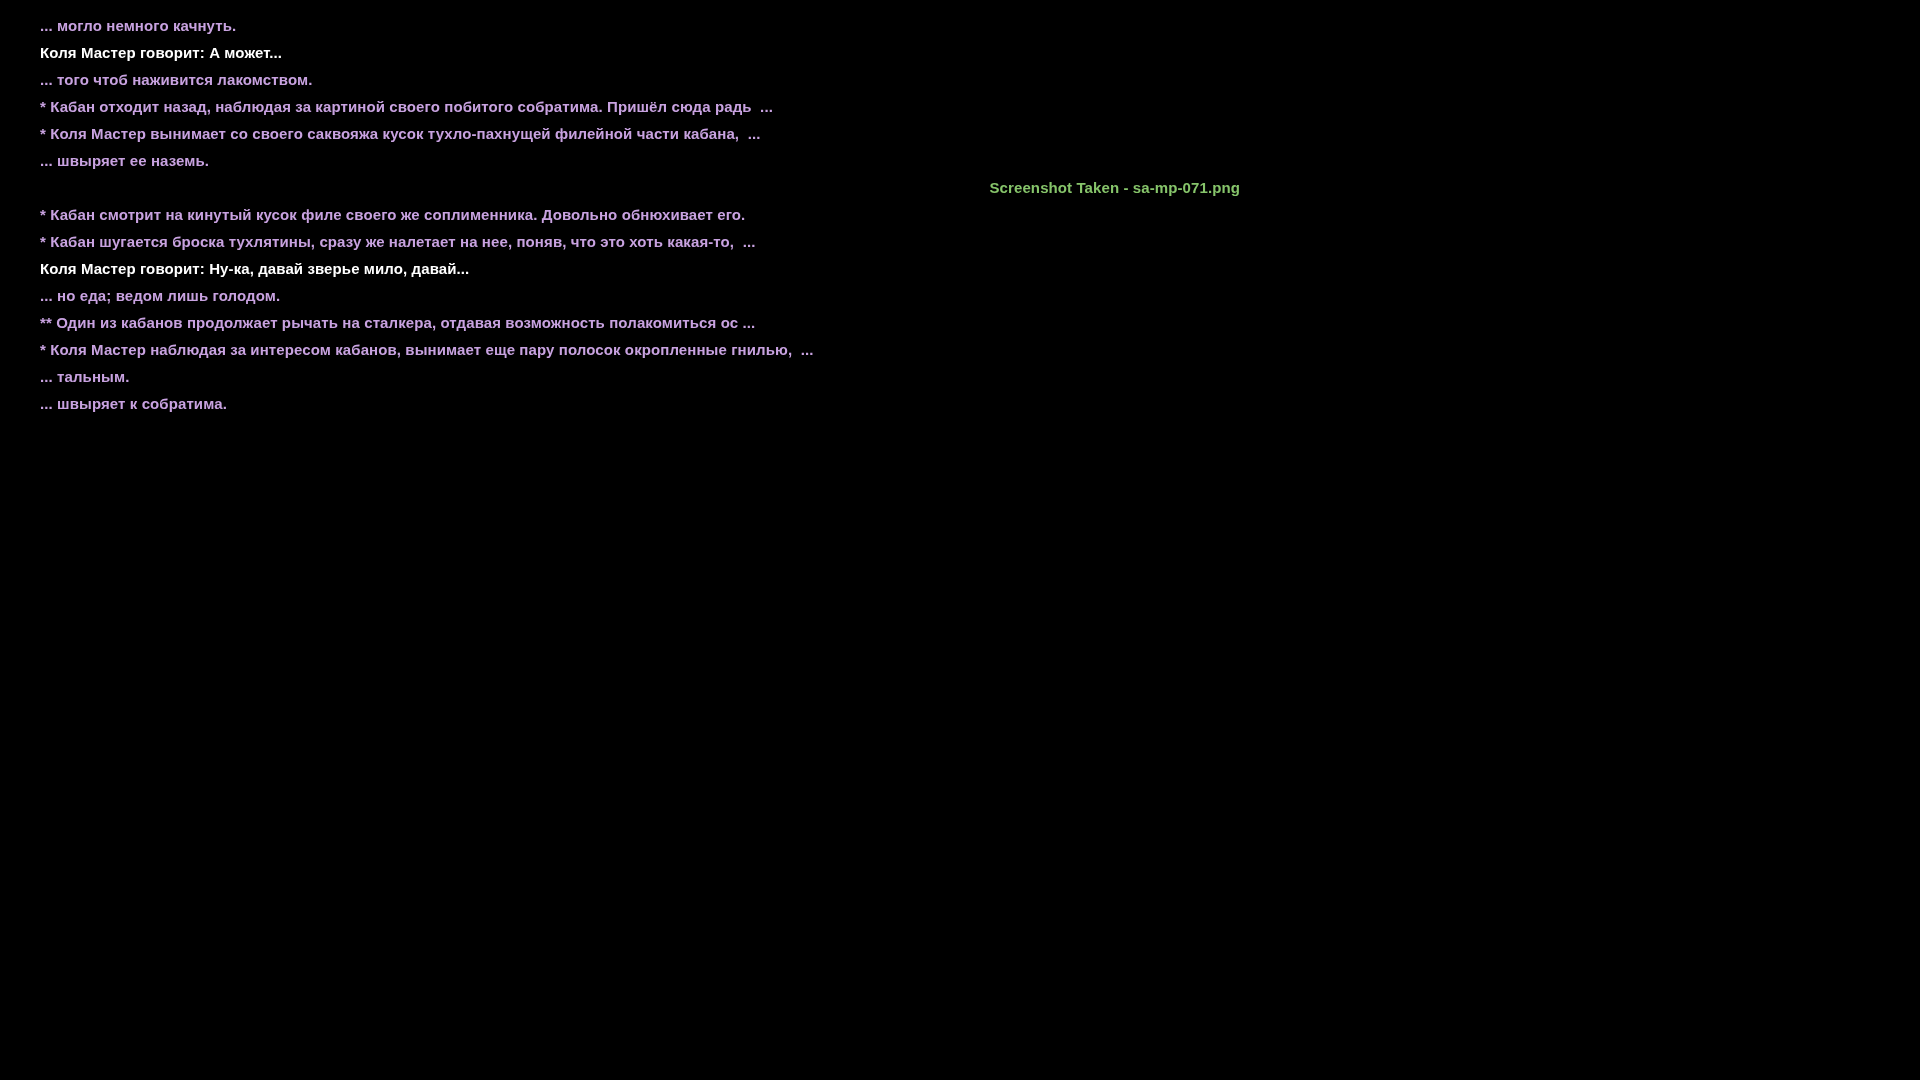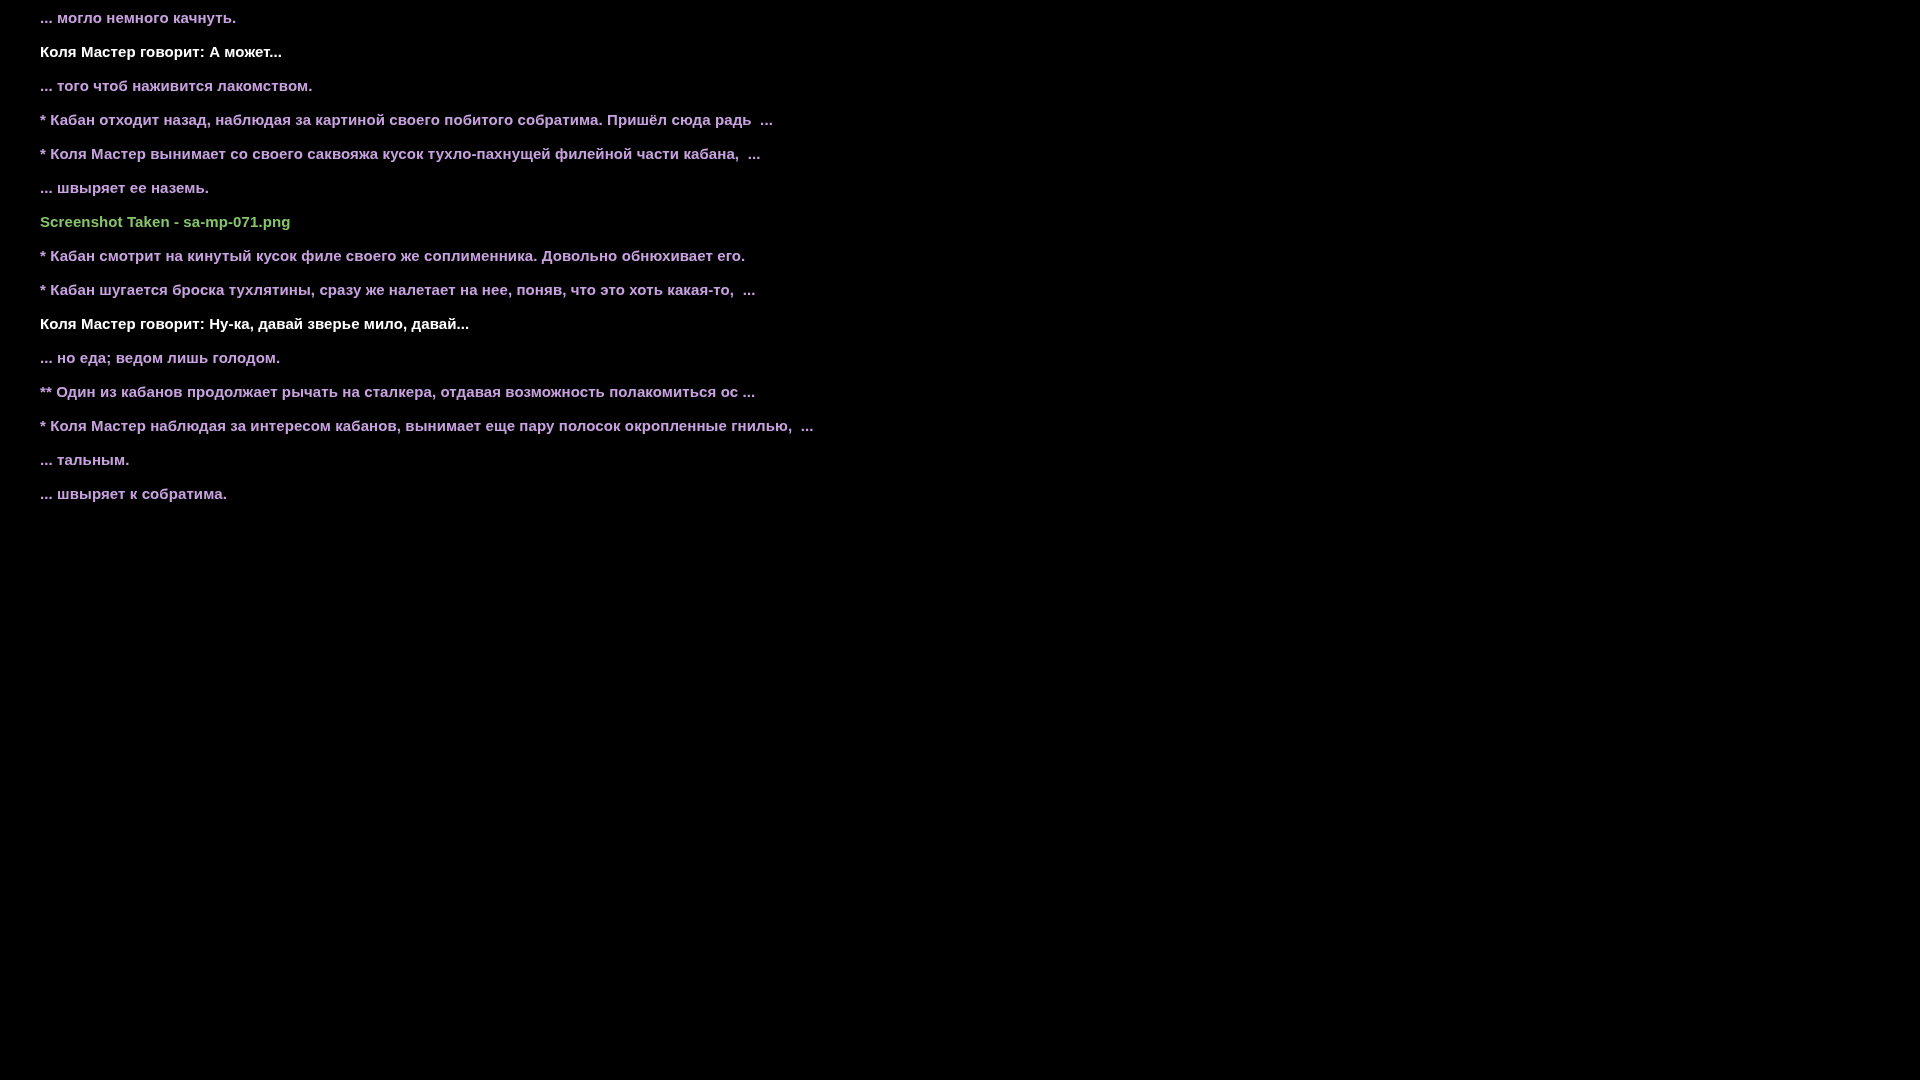--- a/index.html
+++ b/index.html
@@ -6,40 +6,40 @@
     margin: 0;
     padding: 0;
     background: #000000;
     width: 1920px;
     height: 1080px;
     overflow: hidden;
   }
   #chat-log {
     position: absolute;
     left: 40px;
-    top: 8px;
+    top: 16px;
     width: 1200px;
     display: flex;
     flex-direction: column;
-    gap: 15px;
+    gap: 8px;
   }
   .chat-line {
     font-family: "Liberation Sans", sans-serif;
     font-size: 15px;
     font-weight: bold;
     line-height: 19px;
     letter-spacing: 0.1px;
     white-space: pre;
     text-shadow:
       1px 0 0 #000, -1px 0 0 #000, 0 1px 0 #000, 0 -1px 0 #000,
       1px 1px 0 #000, -1px -1px 0 #000, 1px -1px 0 #000, -1px 1px 0 #000;
   }
   .c-action   { color: #c8a2e0; }
   .c-say      { color: #ffffff; }
-  .c-system   { color: #86c46a; }
+  .c-system   { color: #86c46a; text-align: right; }
   .c-cont     { color: #c8a2e0; }
 </style>
 </head>
 <body>
 
 <div id="chat-log">
     <div class="chat-line c-cont">... могло немного качнуть.</div>
     <div class="chat-line c-say">Коля Мастер говорит: А может...</div>
     <div class="chat-line c-cont">... того чтоб наживится лакомством.</div>
     <div class="chat-line c-action">* Кабан отходит назад, наблюдая за картиной своего побитого собратима. Пришёл сюда радь  ...</div>

